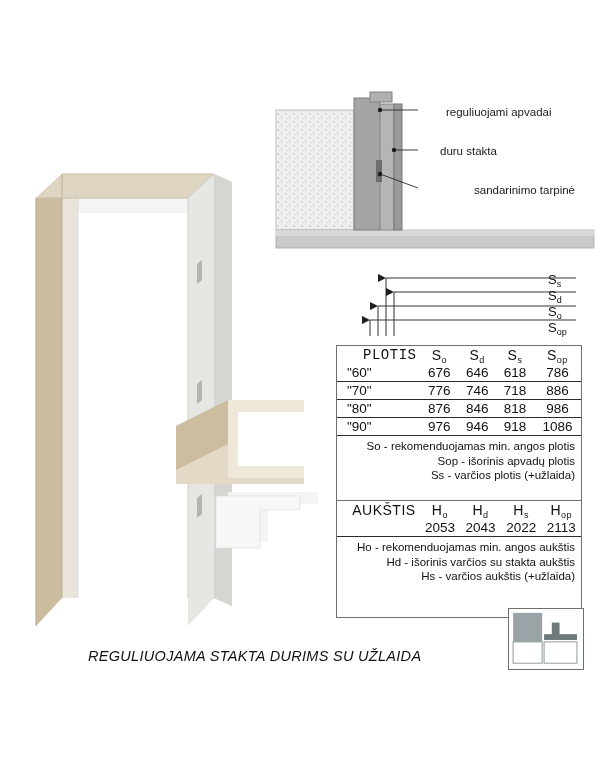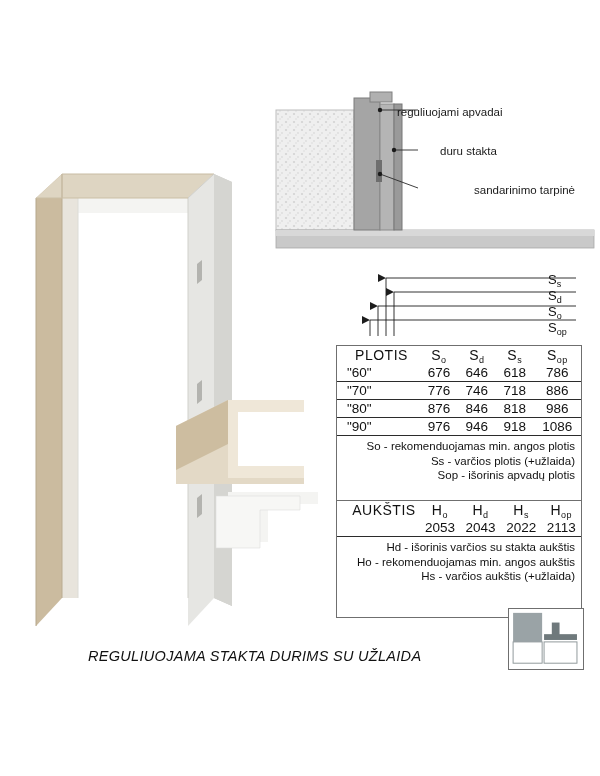--- a/index.html
+++ b/index.html
@@ -189,21 +189,21 @@
       <path d="M126 62 L150 62"></path>
       <path d="M112 86 L150 100"></path>
     </g>
     <g fill="#1a1a1a">
       <circle cx="112" cy="22" r="2.2"></circle>
       <circle cx="126" cy="62" r="2.2"></circle>
       <circle cx="112" cy="86" r="2.2"></circle>
     </g>
   </svg>
 
-  <div class="callout" style="left:397px;top:106px;">reguliuojami apvadai</div>
+  <div class="callout" style="left:446px;top:106px;">reguliuojami apvadai</div>
   <div class="callout" style="left:440px;top:145px;">duru stakta</div>
   <div class="callout" style="left:432px;top:184px;margin-left:42px;">sandarinimo tarpinė</div>
 
   <svg style="position:absolute;left:330px;top:240px;" viewBox="0 0 270 110" width="270" height="110">
     <g stroke="#1d1d1d" stroke-width="0.9" fill="none">
       <path d="M56 96 L56 38 L246 38"></path>
       <path d="M64 96 L64 52 L246 52"></path>
       <path d="M48 96 L48 66 L246 66"></path>
       <path d="M40 96 L40 80 L246 80"></path>
     </g>
@@ -225,21 +225,21 @@
     <span>S</span><sub>o</sub>
   </div>
   <div class="slabel" style="left:548px;top:320px;">
     <span>S</span><sub>op</sub>
   </div>
 
   <div class="table-box" style="left:336px;top:345px;width:246px;height:158px;">
     <table class="dims">
       <tbody>
           <tr class="rule">
-        <th style="text-align:center;padding-left:10px;">PLOTIS</th>
+        <th style="text-align:right;padding-left:10px;font-family:Liberation Mono, monospace;">PLOTIS</th>
         <th>S<span class="hdr-sub">o</span></th>
         <th>S<span class="hdr-sub">d</span></th>
         <th>S<span class="hdr-sub">s</span></th>
         <th>S<span class="hdr-sub">op</span></th>
       </tr>
       <tr class="rule">
         <td class="rowlabel">"60"</td>
         <td>676</td>
         <td>646</td>
         <td>618</td>
@@ -263,22 +263,22 @@
         <td class="rowlabel">"90"</td>
         <td>976</td>
         <td>946</td>
         <td>918</td>
         <td>1086</td>
       </tr>
     </tbody>
       </table>
     <div class="legend">
       <div>So - rekomenduojamas min. angos plotis</div>
+      <div>Sop - išorinis apvadų plotis</div>
       <div>Ss - varčios plotis (+užlaida)</div>
-      <div>Sop - išorinis apvadų plotis</div>
     </div>
   </div>
 
   <div class="table-box" style="left:336px;top:500px;width:246px;height:118px;">
     <table class="dims">
       <tbody>
           <tr class="rule">
         <th style="text-align:right;padding-left:10px;">AUKŠTIS</th>
         <th>H<span class="hdr-sub">o</span></th>
         <th>H<span class="hdr-sub">d</span></th>
@@ -288,22 +288,22 @@
       <tr class="rule">
         <td class="rowlabel"></td>
         <td>2053</td>
         <td>2043</td>
         <td>2022</td>
         <td>2113</td>
       </tr>
     </tbody>
       </table>
     <div class="legend">
+      <div>Ho - rekomenduojamas min. angos aukštis</div>
       <div>Hd - išorinis varčios su stakta aukštis</div>
-      <div>Ho - rekomenduojamas min. angos aukštis</div>
       <div>Hs - varčios aukštis (+užlaida)</div>
     </div>
   </div>
 
   <div class="caption" style="left:88px;top:648px;font-style:italic;">REGULIUOJAMA STAKTA DURIMS SU UŽLAIDA</div>
 
   <div class="logo-box" style="left:508px;top:608px;width:76px;height:62px;">
     <svg viewBox="0 0 76 62" width="74" height="60">
       <rect x="4" y="4" width="30" height="30" fill="#9aa3a6"></rect>
       <rect x="4" y="34" width="30" height="22" fill="#ffffff" stroke="#8e9799" stroke-width="1"></rect>

